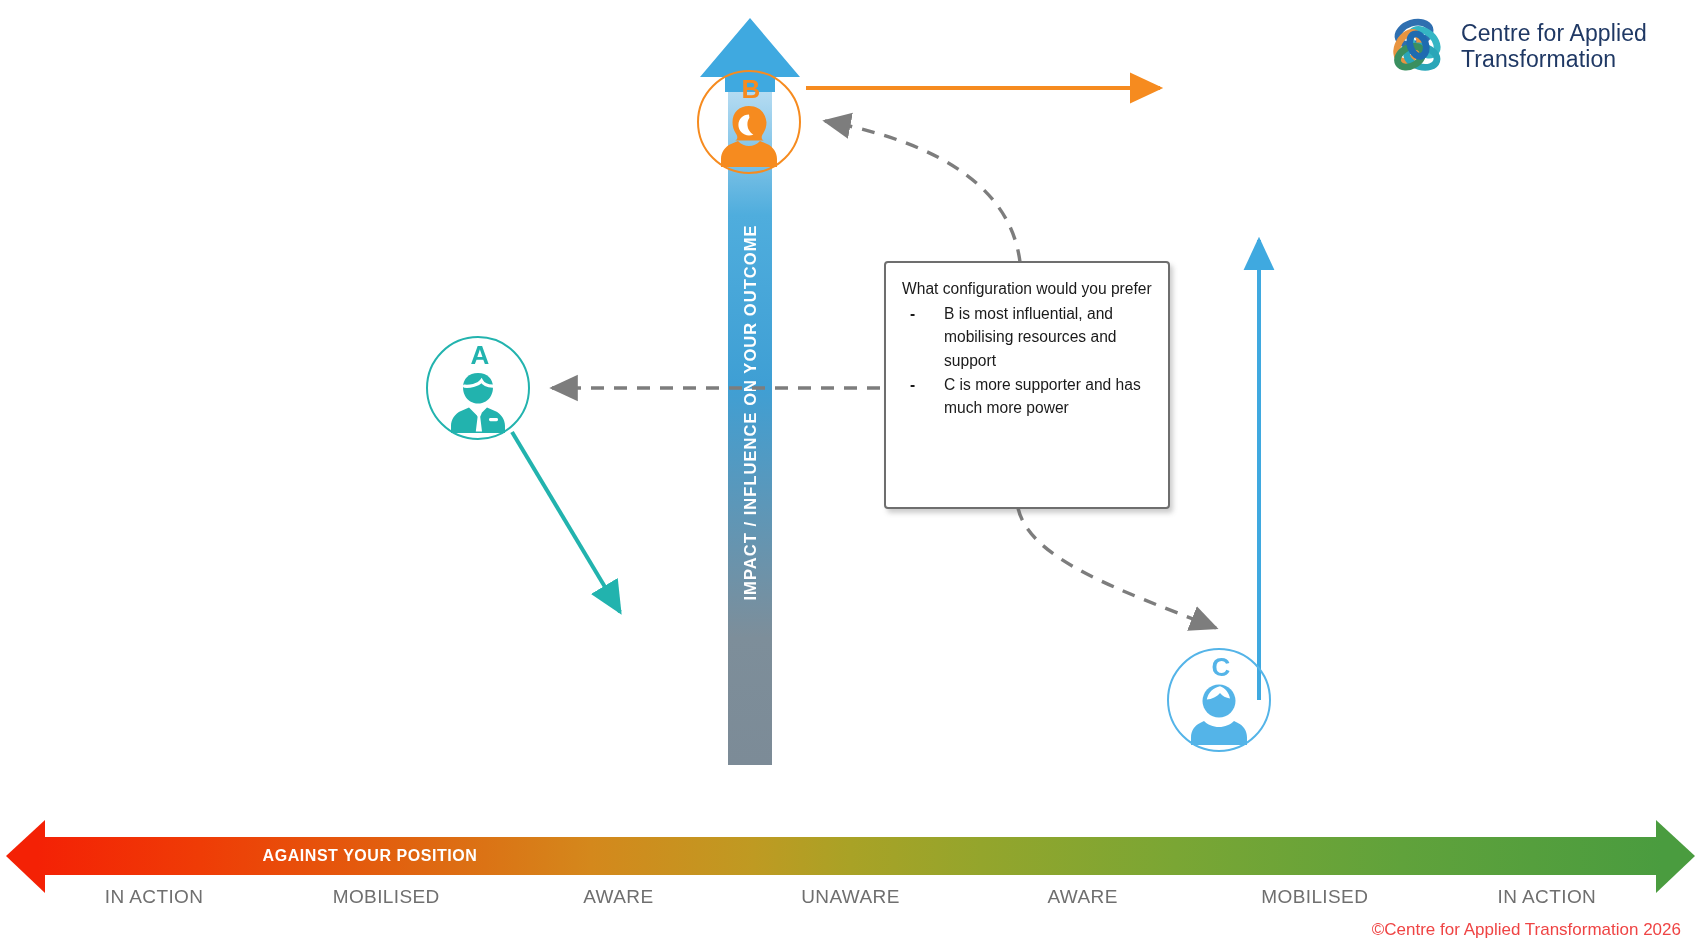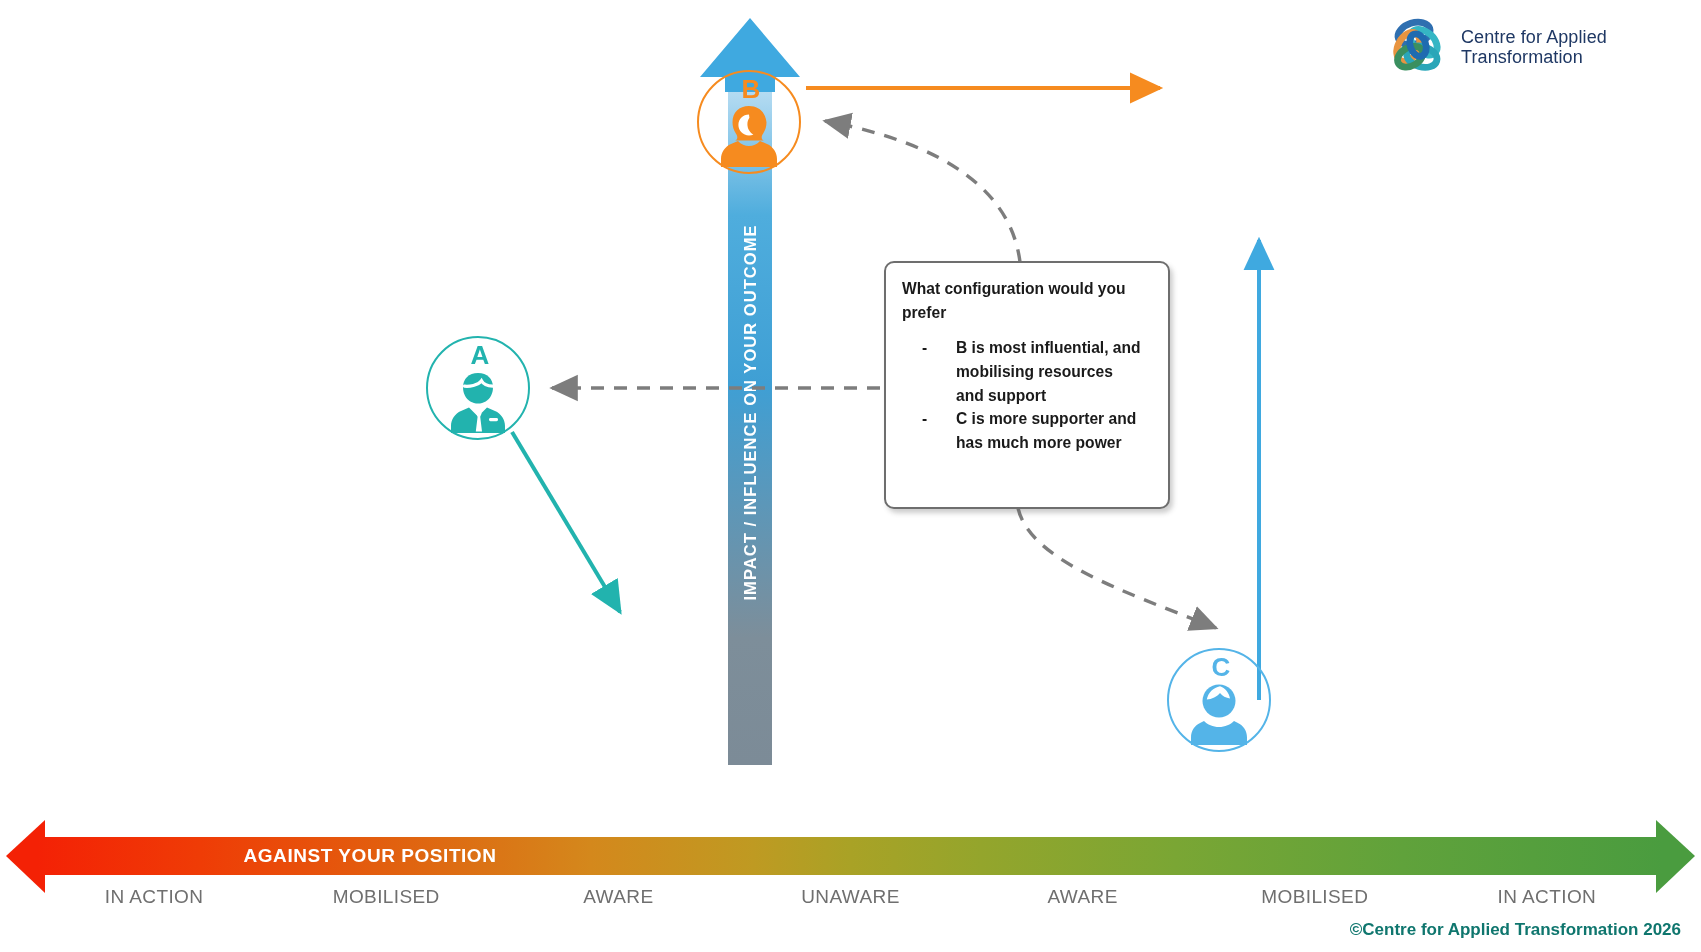--- a/index.html
+++ b/index.html
@@ -34,21 +34,21 @@
     position: absolute;
     left: 1385px;
     top: 16px;
     display: flex;
     align-items: center;
     gap: 14px;
   }
   .logo-mark { width: 62px; height: 62px; flex: none; }
   .logo-text {
     color: #1f3864;
-    font-size: 18px;
+    font-size: 23px;
     line-height: 1.12;
     font-weight: 400;
     letter-spacing: .1px;
     white-space: nowrap;
   }
 
   
   .vaxis {
     position: absolute;
     left: 728px;
@@ -98,21 +98,21 @@
   }
   .hbar-text-left, .hbar-text-right {
     position: absolute;
     top: 837px;
     height: 38px;
     display: flex;
     align-items: center;
     justify-content: center;
     color: #ffffff;
     font-weight: bold;
-    font-size: 19px;
+    font-size: 16px;
     letter-spacing: .55px;
     white-space: nowrap;
     text-align: right;
   }
   .hbar-text-left  { left: 170px;  width: 400px; }
   .hbar-text-right { left: 960px;  width: 400px; }
 
   .scale-row {
     position: absolute;
     left: 38px;
@@ -167,56 +167,56 @@
 
   
   .callout {
     position: absolute;
     left: 884px;
     top: 261px;
     width: 286px;
     height: 248px;
     background: #ffffff;
     border: 2px solid #6e6e6e;
-    border-radius: 10px;
+    border-radius: 4px;
     box-sizing: border-box;
     box-shadow: 3px 4px 5px rgba(90,90,90,.30);
     padding: 14px 14px 2px 16px;
     color: #1a1a1a;
     font-size: 15.6px;
-    font-weight: bold;
+    font-weight: normal;
     line-height: 1.52;
   }
   .callout .c-head { margin: 0 0 1px 0; }
   .callout ul {
     list-style: none;
-    margin: 12px;
+    margin: 0;
     padding: 0;
   }
   .callout li {
     position: relative;
     padding-left: 42px;
     margin: 0;
   }
   .callout li::before {
     content: "-";
     position: absolute;
     left: 8px;
     top: 0;
     font-weight: bold;
   }
 
   .copyright {
     position: absolute;
     right: 20px;
     top: 920px;
     font-size: 17px;
-    color: #0f766e;
-    white-space: nowrap;
-    font-weight: 700;
+    color: #ef4444;
+    white-space: nowrap;
+    font-weight: 400;
   }
 </style>
 </head>
 <body>
 
 <div class="stage">
 
   <div class="vaxis"></div>
   <div class="vaxis-label">
     <span>IMPACT / INFLUENCE ON YOUR OUTCOME</span>

